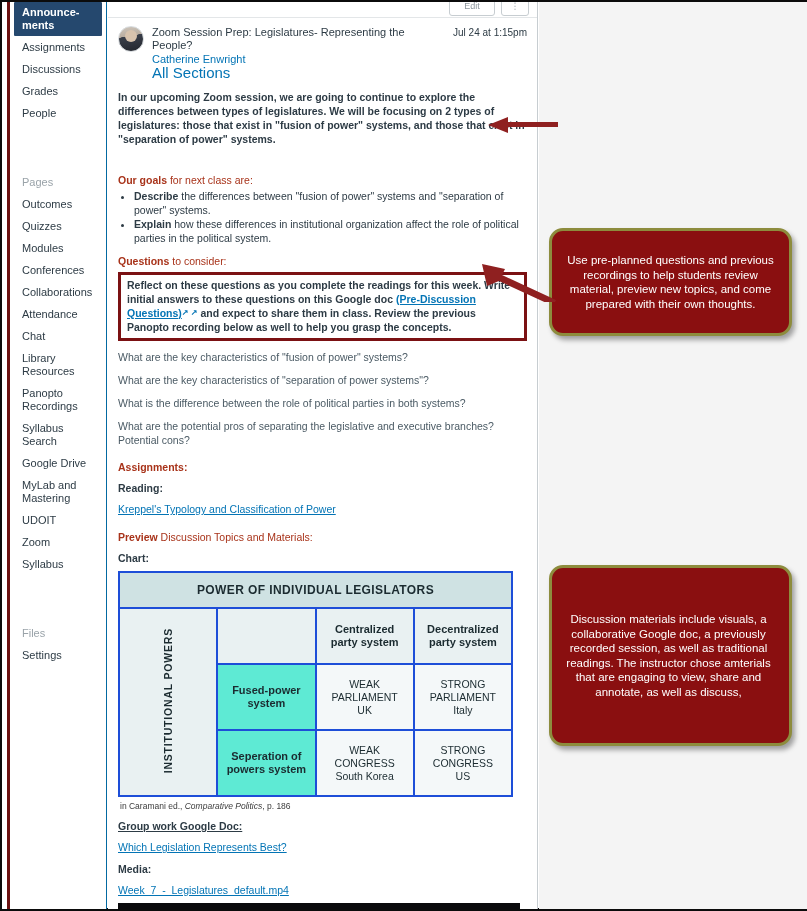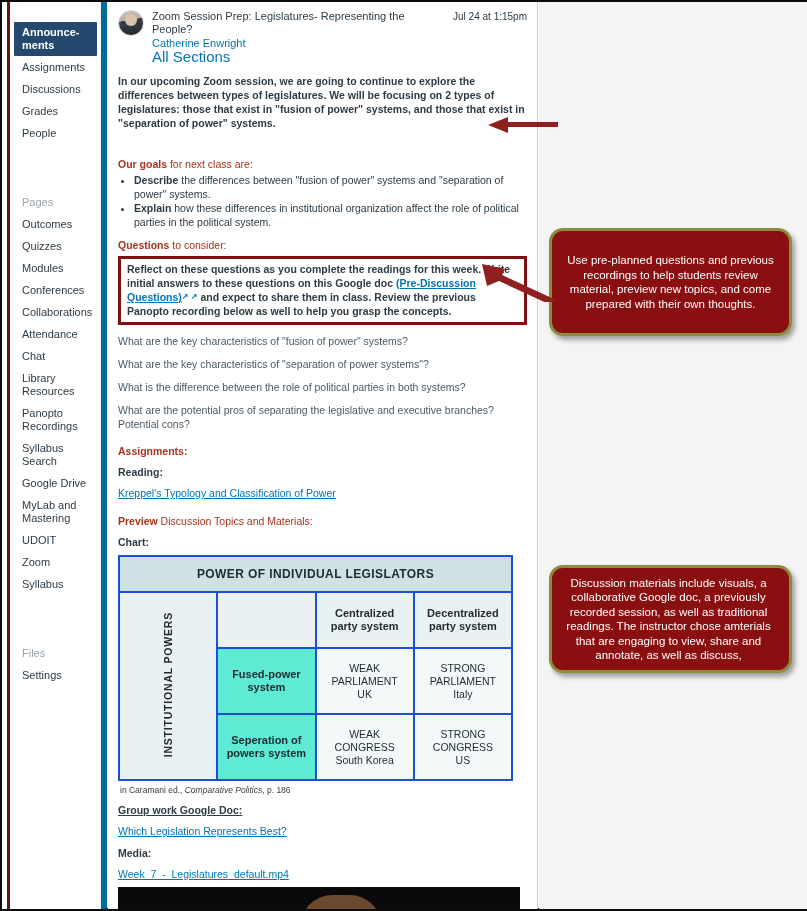--- a/index.html
+++ b/index.html
@@ -8,22 +8,22 @@
     background:#ffffff;
     font-family:"Liberation Sans", sans-serif;
     font-size:11px;color:#2d3b45;
   }
   .page{position:relative;width:807px;height:911px;box-sizing:border-box;
         border-top:2px solid #0b0b0b;border-bottom:3px solid #0b0b0b;
         border-left:2px solid #0b0b0b;border-right:2px solid #0b0b0b;background:#fff;}
 
   
   .sidebar{position:absolute;left:0;top:0;width:105px;height:907px;
-           background:#fff;border-right:6px solid #0369a1;box-sizing:border-box;
-           padding-top:20px;}
+           background:#fff;border-right:1px solid #0369a1;box-sizing:border-box;
+           padding-top:0;}
   .sidebar:before{content:"";position:absolute;left:5px;top:0;width:3px;height:907px;
                   background:#6b1111;}
   .nav-item{display:block;padding:4px 6px 4px 12px;margin:0 4px 1px 8px;
             font-size:11px;line-height:13px;color:#2d3b45;font-weight:400;
             text-decoration:none;}
   .nav-item.active{background:#25486e;color:#ffffff;font-weight:700;border-radius:1px;
                    margin-left:12px;padding-left:8px;}
   .nav-item.muted{color:#9aa3a9;margin-top:48px;}
 
   
@@ -107,21 +107,21 @@
   .annot{position:absolute;left:537px;top:0;width:268px;height:907px;
          background:#f4f4f4;}
   .cbox{position:absolute;left:10px;width:243px;background:#8a0f10;
         border:3px solid #8d8c3d;border-radius:14px;color:#ffffff;
         font-size:11.5px;line-height:14.5px;text-align:center;
         box-sizing:border-box;padding:10px 12px;
         box-shadow:3px 4px 5px rgba(0,0,0,.35);
         display:flex;align-items:center;justify-content:center;}
   #cbox1{top:19px;height:95px;}
   #cbox2{top:226px;height:108px;}
-  #cbox3{top:563px;height:108px;padding-left:8px;}
+  #cbox3{top:563px;height:181px;padding-left:8px;}
 
   
   .arrow{position:absolute;}
   .arrow svg{display:block;}
 </style>
 </head>
 <body>
 
 <div class="page">
 
@@ -151,20 +151,24 @@
 Mastering</a>
       <a href="#" class="nav-item">UDOIT</a>
       <a href="#" class="nav-item">Zoom</a>
       <a href="#" class="nav-item">Syllabus</a>
       <a href="#" class="nav-item muted">Files</a>
       <a href="#" class="nav-item">Settings</a>
     </nav>
 
   <div class="content">
 
+    <div class="topbar">
+      <div class="edit-btn">Edit</div>
+      <div class="more-btn">⋮</div>
+    </div>
 
     <div class="post">
 
       <div class="post-head">
         <div class="avatar"></div>
         <div class="post-meta">
           <div class="post-title">Zoom Session Prep: Legislatures- Representing the People?</div>
           <div class="post-author">Catherine Enwright</div>
           <div class="post-sections">All Sections</div>
         </div>

